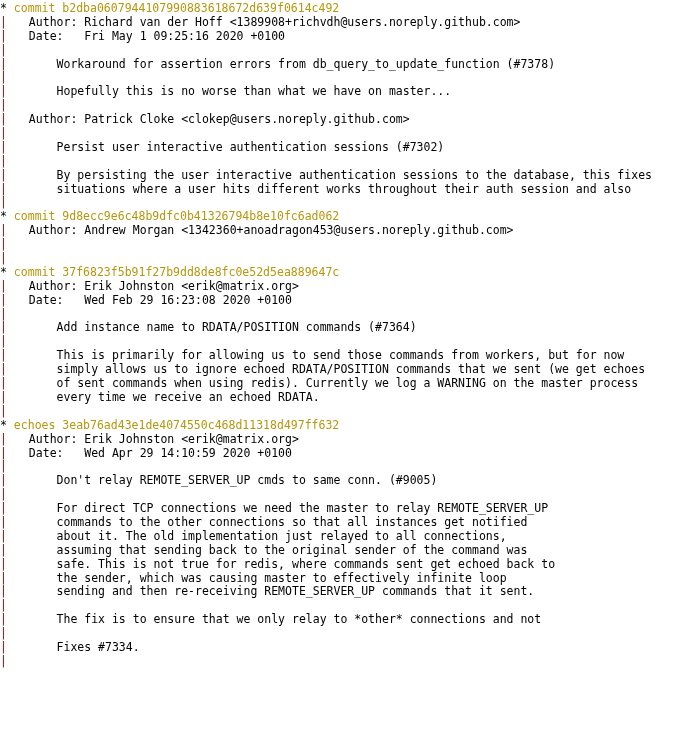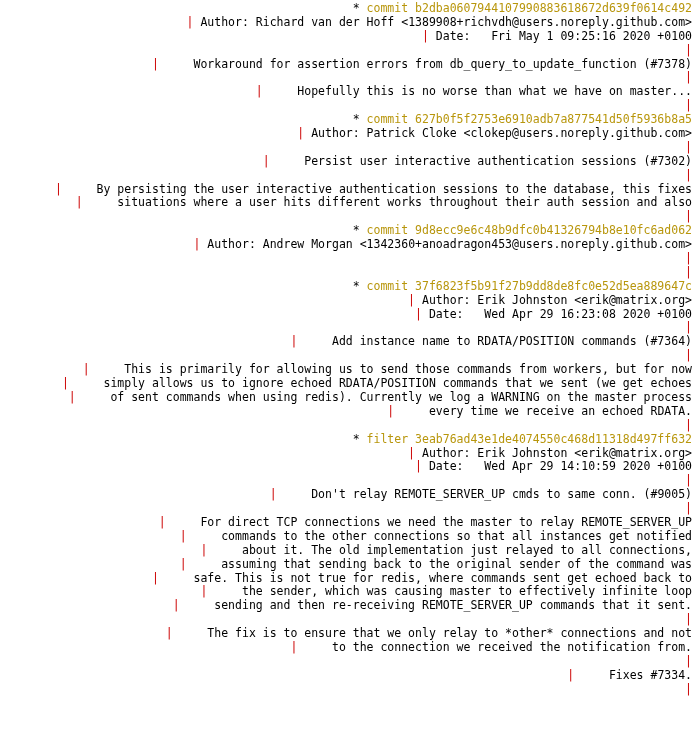--- a/index.html
+++ b/index.html
@@ -8,84 +8,81 @@
     height: 744px;
     overflow: hidden;
     background: #ffffff;
   }
   .terminal {
     width: 692px;
     height: 744px;
     overflow: hidden;
     background: var(--bg, #ffffff);
     padding: 2px 0 0 0;
-    text-align: right;
   }
   .log-line {
     white-space: pre;
     font-family: "DejaVu Sans Mono", "Liberation Mono", monospace;
     font-size: 11.5px;
     line-height: 13.9px;
     height: 13.9px;
     color: var(--fg, #000000);
   }
   .graph-pipe { color: var(--pipe, #cc0000); }
   .graph-star { color: var(--fg, #000000); }
   .commit-text { color: var(--hash, #b8960c); }
-  .body-text { color: var(--fg, #000000); }
+  .body-text { color: var(--fg, #000000); margin-left: 15px; }
 </style>
 </head>
 <body>
 
 <div class="terminal">
   <div class="log">
       <div class="log-line"><span class="graph-star">* </span><span class="commit-text">commit b2dba0607944107990883618672d639f0614c492</span></div>
       <div class="log-line"><span class="graph-pipe">| </span><span class="body-text">Author: Richard van der Hoff &lt;1389908+richvdh@users.noreply.github.com&gt;</span></div>
       <div class="log-line"><span class="graph-pipe">| </span><span class="body-text">Date:   Fri May 1 09:25:16 2020 +0100</span></div>
       <div class="log-line"><span class="graph-pipe">|</span></div>
       <div class="log-line"><span class="graph-pipe">|</span><span class="body-text">     Workaround for assertion errors from db_query_to_update_function (#7378)</span></div>
       <div class="log-line"><span class="graph-pipe">|</span></div>
       <div class="log-line"><span class="graph-pipe">|</span><span class="body-text">     Hopefully this is no worse than what we have on master...</span></div>
       <div class="log-line"><span class="graph-pipe">|</span></div>
-      <div class="log-line"><span class="graph-star">* </span><span class="commit-text">commit 627b0f5f2753e6910adb7a877541d50f5936b8a5</span></div>
       <div class="log-line"><span class="graph-pipe">| </span><span class="body-text">Author: Patrick Cloke &lt;clokep@users.noreply.github.com&gt;</span></div>
       <div class="log-line"><span class="graph-pipe">|</span></div>
       <div class="log-line"><span class="graph-pipe">|</span><span class="body-text">     Persist user interactive authentication sessions (#7302)</span></div>
       <div class="log-line"><span class="graph-pipe">|</span></div>
       <div class="log-line"><span class="graph-pipe">|</span><span class="body-text">     By persisting the user interactive authentication sessions to the database, this fixes</span></div>
       <div class="log-line"><span class="graph-pipe">|</span><span class="body-text">     situations where a user hits different works throughout their auth session and also</span></div>
       <div class="log-line"><span class="graph-pipe">|</span></div>
       <div class="log-line"><span class="graph-star">* </span><span class="commit-text">commit 9d8ecc9e6c48b9dfc0b41326794b8e10fc6ad062</span></div>
       <div class="log-line"><span class="graph-pipe">| </span><span class="body-text">Author: Andrew Morgan &lt;1342360+anoadragon453@users.noreply.github.com&gt;</span></div>
       <div class="log-line"><span class="graph-pipe">|</span></div>
       <div class="log-line"><span class="graph-pipe">|</span></div>
       <div class="log-line"><span class="graph-star">* </span><span class="commit-text">commit 37f6823f5b91f27b9dd8de8fc0e52d5ea889647c</span></div>
       <div class="log-line"><span class="graph-pipe">| </span><span class="body-text">Author: Erik Johnston &lt;erik@matrix.org&gt;</span></div>
-      <div class="log-line"><span class="graph-pipe">| </span><span class="body-text">Date:   Wed Apr 29 16:23:08 2020 +0100</span></div>
+      <div class="log-line"><span class="graph-pipe">| </span><span class="body-text">Date:   Wed Feb 29 16:23:08 2020 +0100</span></div>
       <div class="log-line"><span class="graph-pipe">|</span></div>
       <div class="log-line"><span class="graph-pipe">|</span><span class="body-text">     Add instance name to RDATA/POSITION commands (#7364)</span></div>
       <div class="log-line"><span class="graph-pipe">|</span></div>
       <div class="log-line"><span class="graph-pipe">|</span><span class="body-text">     This is primarily for allowing us to send those commands from workers, but for now</span></div>
       <div class="log-line"><span class="graph-pipe">|</span><span class="body-text">     simply allows us to ignore echoed RDATA/POSITION commands that we sent (we get echoes</span></div>
       <div class="log-line"><span class="graph-pipe">|</span><span class="body-text">     of sent commands when using redis). Currently we log a WARNING on the master process</span></div>
       <div class="log-line"><span class="graph-pipe">|</span><span class="body-text">     every time we receive an echoed RDATA.</span></div>
       <div class="log-line"><span class="graph-pipe">|</span></div>
-      <div class="log-line"><span class="graph-star">* </span><span class="commit-text">filter 3eab76ad43e1de4074550c468d11318d497ff632</span></div>
+      <div class="log-line"><span class="graph-star">* </span><span class="commit-text">echoes 3eab76ad43e1de4074550c468d11318d497ff632</span></div>
       <div class="log-line"><span class="graph-pipe">| </span><span class="body-text">Author: Erik Johnston &lt;erik@matrix.org&gt;</span></div>
       <div class="log-line"><span class="graph-pipe">| </span><span class="body-text">Date:   Wed Apr 29 14:10:59 2020 +0100</span></div>
       <div class="log-line"><span class="graph-pipe">|</span></div>
       <div class="log-line"><span class="graph-pipe">|</span><span class="body-text">     Don't relay REMOTE_SERVER_UP cmds to same conn. (#9005)</span></div>
       <div class="log-line"><span class="graph-pipe">|</span></div>
       <div class="log-line"><span class="graph-pipe">|</span><span class="body-text">     For direct TCP connections we need the master to relay REMOTE_SERVER_UP</span></div>
       <div class="log-line"><span class="graph-pipe">|</span><span class="body-text">     commands to the other connections so that all instances get notified</span></div>
       <div class="log-line"><span class="graph-pipe">|</span><span class="body-text">     about it. The old implementation just relayed to all connections,</span></div>
       <div class="log-line"><span class="graph-pipe">|</span><span class="body-text">     assuming that sending back to the original sender of the command was</span></div>
       <div class="log-line"><span class="graph-pipe">|</span><span class="body-text">     safe. This is not true for redis, where commands sent get echoed back to</span></div>
       <div class="log-line"><span class="graph-pipe">|</span><span class="body-text">     the sender, which was causing master to effectively infinite loop</span></div>
       <div class="log-line"><span class="graph-pipe">|</span><span class="body-text">     sending and then re-receiving REMOTE_SERVER_UP commands that it sent.</span></div>
       <div class="log-line"><span class="graph-pipe">|</span></div>
       <div class="log-line"><span class="graph-pipe">|</span><span class="body-text">     The fix is to ensure that we only relay to *other* connections and not</span></div>
-      <div class="log-line"><span class="graph-pipe">|</span><span class="body-text">     to the connection we received the notification from.</span></div>
       <div class="log-line"><span class="graph-pipe">|</span></div>
       <div class="log-line"><span class="graph-pipe">|</span><span class="body-text">     Fixes #7334.</span></div>
       <div class="log-line"><span class="graph-pipe">|</span></div>
     </div>
 </div>
 
 </body></html>

